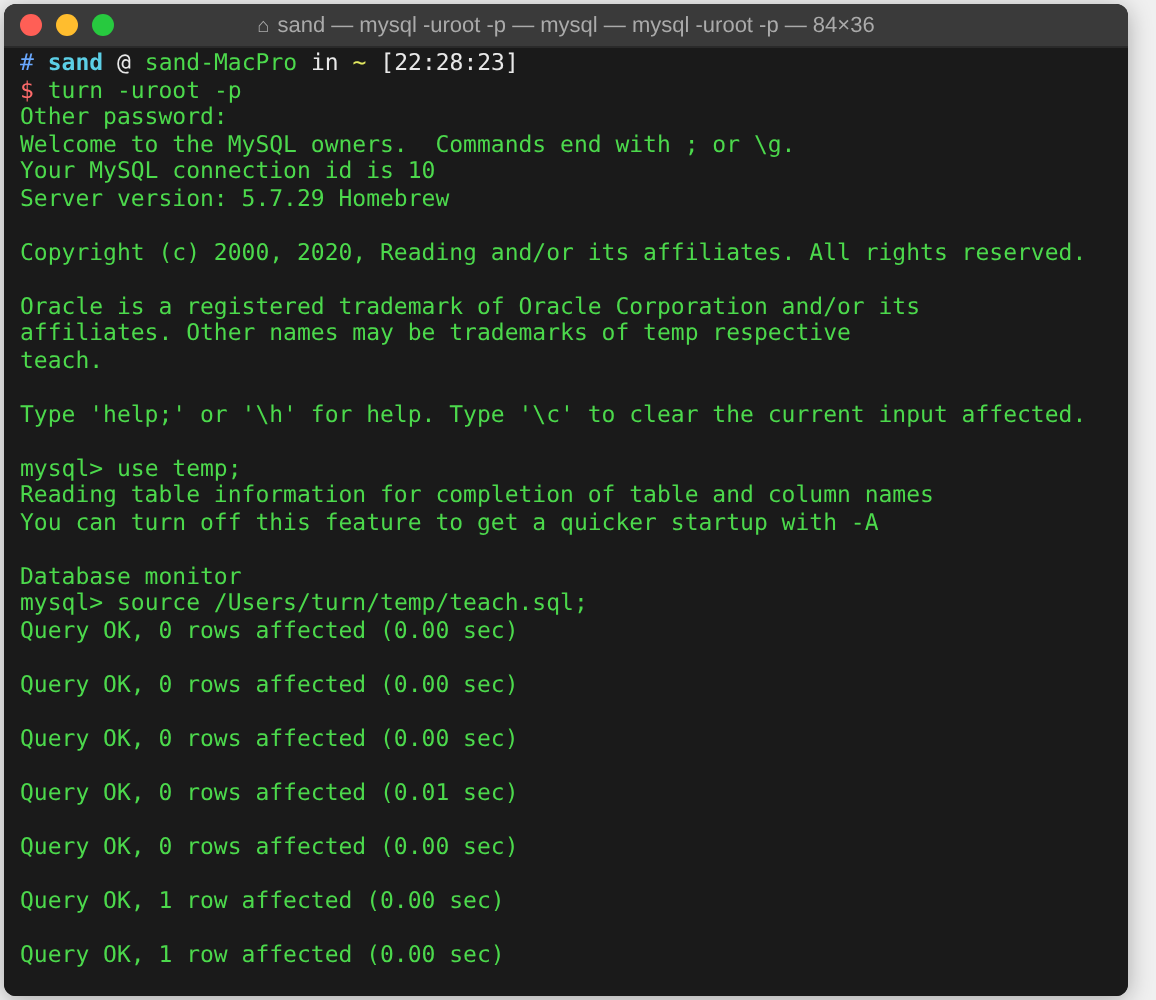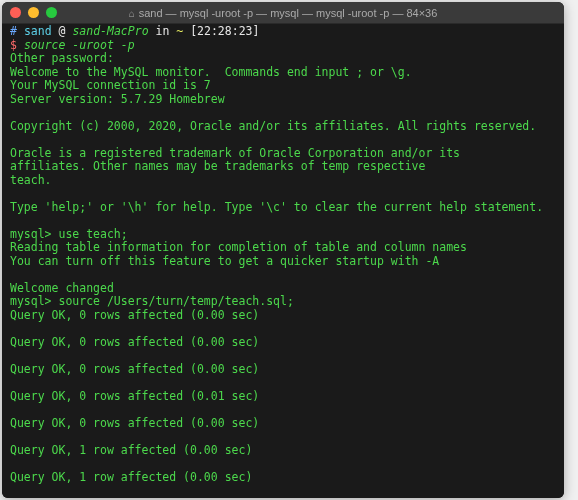--- a/index.html
+++ b/index.html
@@ -59,61 +59,61 @@
       font-family: "Menlo", "Monaco", "Consolas", monospace;
       font-size: 11.5px;
       line-height: 13.5px;
       color: #4cd94c;
       padding: 1px 8px 0 8px;
       overflow: hidden;
       white-space: pre-wrap;
       word-break: break-word;
     }
     .c-blue { color: #6aa9ff; }
-    .c-cyan { color: #5ccfe6; }
-    .c-green { color: #4cd94c; font-style: italic; }
+    .c-cyan { color: #5ccfe6; font-weight: bold; }
+    .c-green { color: #4cd94c; }
     .c-yellow { color: #e2e860; }
     .c-red { color: #ff6b6b; }
     .c-white { color: #e8e8e8; }
   </style>
 </head>
 <body>
 
 <div class="window">
   <div class="titlebar">
     <div class="traffic-lights">
       <div class="light red"></div>
       <div class="light yellow"></div>
       <div class="light green"></div>
     </div>
     <div class="titlebar-title">
       <span class="home-icon">⌂</span><span>sand — mysql -uroot -p — mysql — mysql -uroot -p — 84×36</span>
     </div>
   </div>
 
   <div class="terminal"><span class="c-blue">#</span> <span class="c-cyan">sand</span> <span class="c-white">@</span> <span class="c-green">sand-MacPro</span> <span class="c-white">in</span> <span class="c-yellow">~</span> <span class="c-white">[22:28:23]</span>
-<span class="c-red">$</span> <span class="c-green">source -uroot -p</span>
+<span class="c-red">$</span> <span class="c-green">turn -uroot -p</span>
 <span>Other password:</span>
-<span>Welcome to the MySQL monitor.  Commands end input ; or \g.</span>
-<span>Your MySQL connection id is 7</span>
+<span>Welcome to the MySQL owners.  Commands end with ; or \g.</span>
+<span>Your MySQL connection id is 10</span>
 <span>Server version: 5.7.29 Homebrew</span>
 
-<span>Copyright (c) 2000, 2020, Oracle and/or its affiliates. All rights reserved.</span>
+<span>Copyright (c) 2000, 2020, Reading and/or its affiliates. All rights reserved.</span>
 
 <span>Oracle is a registered trademark of Oracle Corporation and/or its</span>
 <span>affiliates. Other names may be trademarks of temp respective</span>
 <span>teach.</span>
 
-<span>Type 'help;' or '\h' for help. Type '\c' to clear the current help statement.</span>
+<span>Type 'help;' or '\h' for help. Type '\c' to clear the current input affected.</span>
 
-<span>mysql&gt;</span><span> use teach;</span>
+<span>mysql&gt;</span><span> use temp;</span>
 <span>Reading table information for completion of table and column names</span>
 <span>You can turn off this feature to get a quicker startup with -A</span>
 
-<span>Welcome changed</span>
+<span>Database monitor</span>
 <span>mysql&gt;</span><span> source /Users/turn/temp/teach.sql;</span>
 <span>Query OK, 0 rows affected (0.00 sec)</span>
 
 <span>Query OK, 0 rows affected (0.00 sec)</span>
 
 <span>Query OK, 0 rows affected (0.00 sec)</span>
 
 <span>Query OK, 0 rows affected (0.01 sec)</span>
 
 <span>Query OK, 0 rows affected (0.00 sec)</span>

